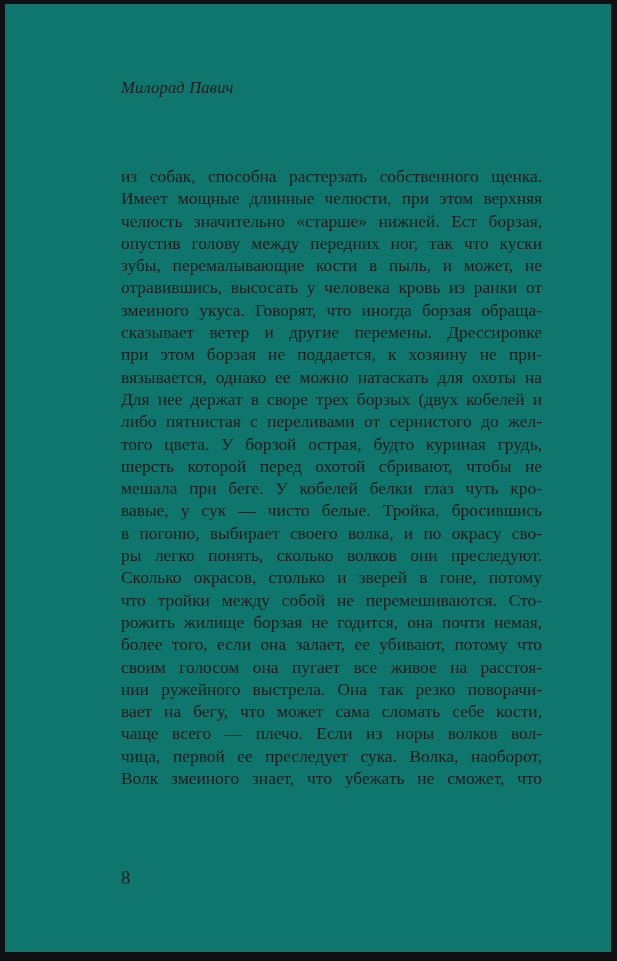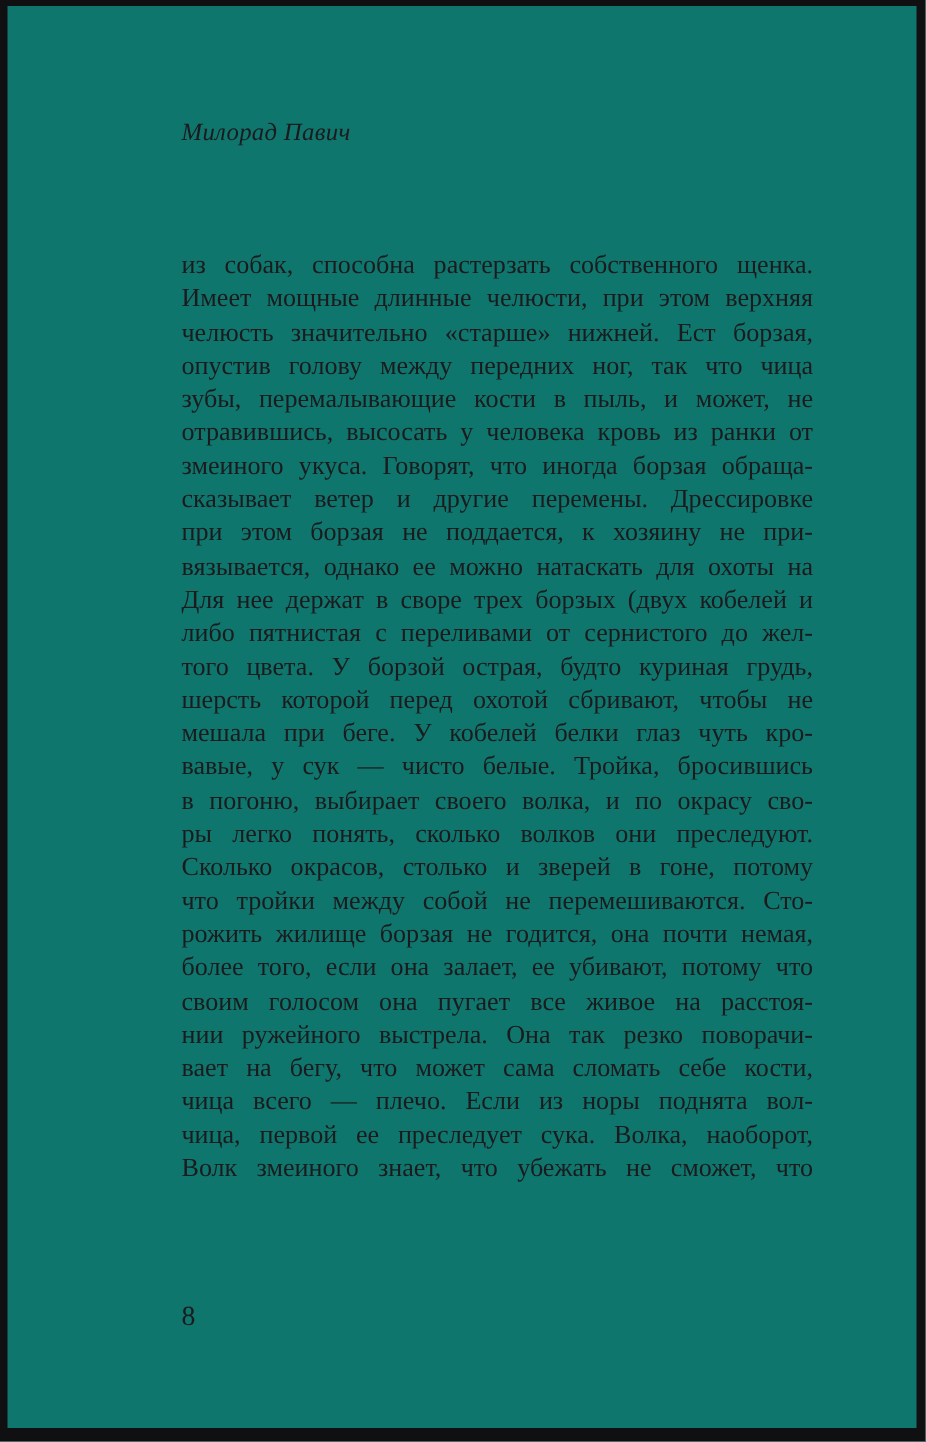--- a/index.html
+++ b/index.html
@@ -61,21 +61,21 @@
 <div class="viewport">
   <div class="page">
 
     <div class="running-header">Милорад Павич</div>
 
     <div class="body-text">
 
     <div class="line">из собак, способна растерзать собственного щенка.</div>
         <div class="line">Имеет мощные длинные челюсти, при этом верхняя</div>
         <div class="line">челюсть значительно «старше» нижней. Ест борзая,</div>
-        <div class="line">опустив голову между передних ног, так что чица</div>
+        <div class="line">опустив голову между передних ног, так что куски</div>
         <div class="line">зубы, перемалывающие кости в пыль, и может, не</div>
         <div class="line">отравившись, высосать у человека кровь из ранки от</div>
         <div class="line">змеиного укуса. Говорят, что иногда борзая обраща-</div>
         <div class="line">сказывает ветер и другие перемены. Дрессировке</div>
         <div class="line">при этом борзая не поддается, к хозяину не при-</div>
         <div class="line">вязывается, однако ее можно натаскать для охоты на</div>
         <div class="line">Для нее держат в своре трех борзых (двух кобелей и</div>
         <div class="line">либо пятнистая с переливами от сернистого до жел-</div>
         <div class="line">того цвета. У борзой острая, будто куриная грудь,</div>
         <div class="line">шерсть которой перед охотой сбривают, чтобы не</div>
@@ -83,21 +83,21 @@
         <div class="line">вавые, у сук — чисто белые. Тройка, бросившись</div>
         <div class="line">в погоню, выбирает своего волка, и по окрасу сво-</div>
         <div class="line">ры легко понять, сколько волков они преследуют.</div>
         <div class="line">Сколько окрасов, столько и зверей в гоне, потому</div>
         <div class="line">что тройки между собой не перемешиваются. Сто-</div>
         <div class="line">рожить жилище борзая не годится, она почти немая,</div>
         <div class="line">более того, если она залает, ее убивают, потому что</div>
         <div class="line">своим голосом она пугает все живое на расстоя-</div>
         <div class="line">нии ружейного выстрела. Она так резко поворачи-</div>
         <div class="line">вает на бегу, что может сама сломать себе кости,</div>
-        <div class="line">чица всего — плечо. Если из норы поднята вол-</div>
+        <div class="line">чаще всего — плечо. Если из норы волков вол-</div>
         <div class="line">чица, первой ее преследует сука. Волка, наоборот,</div>
         <div class="line">Волк змеиного знает, что убежать не сможет, что</div>
       </div>
 
     <div class="page-number">8</div>
 
   </div>
 </div>
 
 </body></html>

